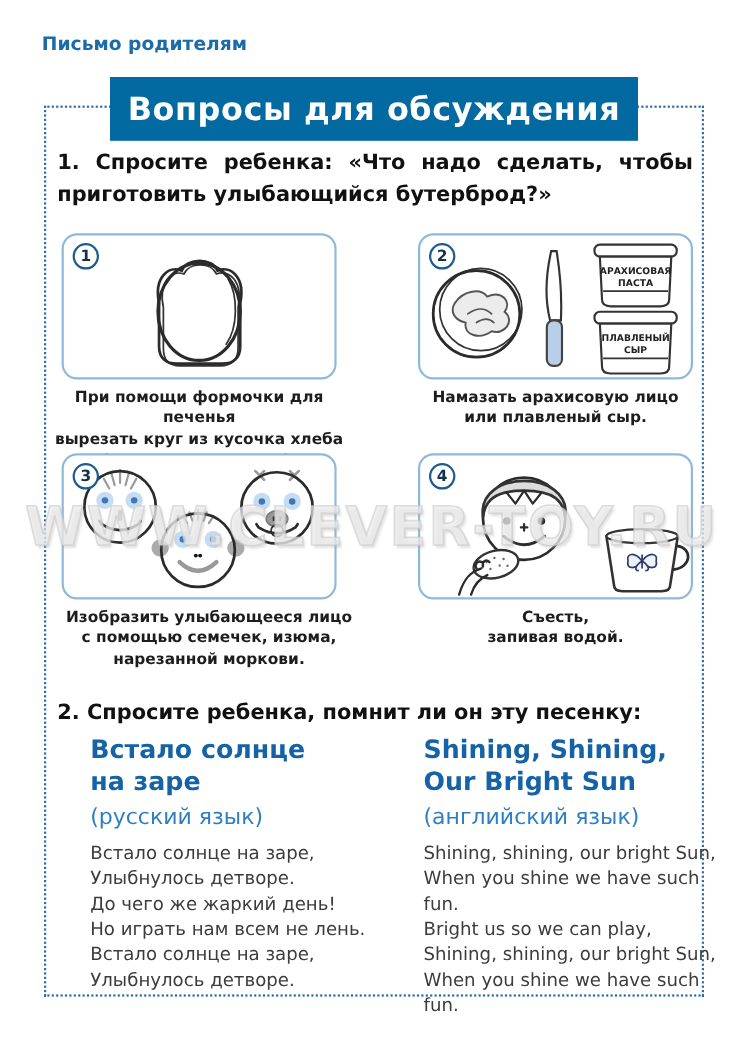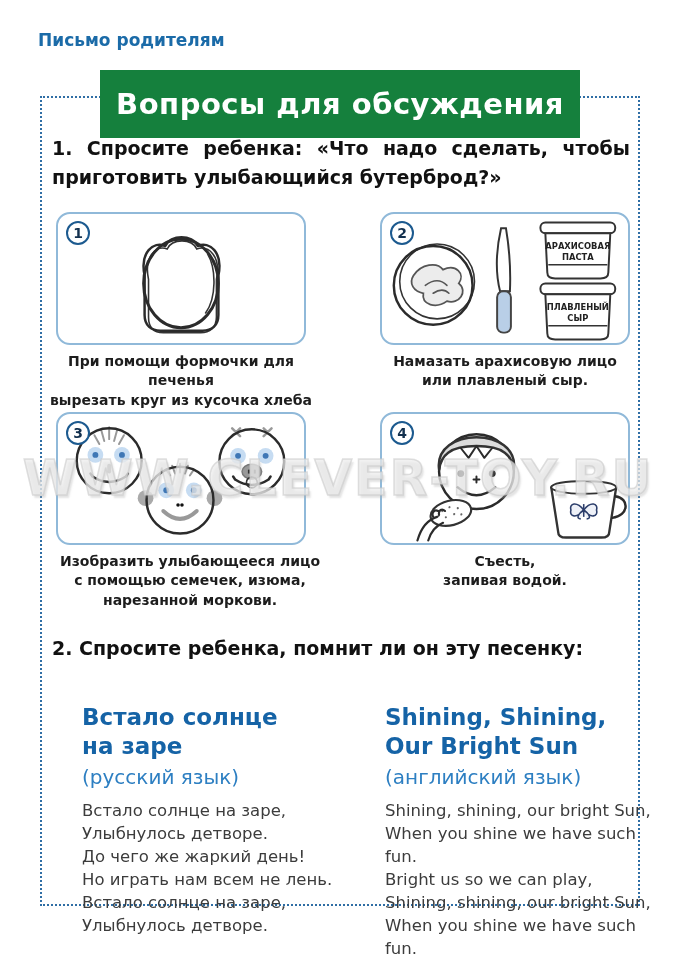--- a/index.html
+++ b/index.html
@@ -15,22 +15,22 @@
     position:absolute; left:38px; top:30px;
     font-size:17px; font-weight:bold; color:#1b6ba8;
   }
 
   .dashed-frame{
     position:absolute; left:40px; top:96px; width:600px; height:810px;
     border:2px dotted #2f6ea5;
   }
 
   .banner{
-    position:absolute; left:100px; top:70px; width:480px; height:68px;
-    background:#15803d; color:#ffffff; z-index:6;
+    position:absolute; left:100px; top:70px; width:480px; height:58px;
+    background:#0369a1; color:#ffffff; z-index:6;
     font-size:29px; font-weight:bold; letter-spacing:.5px;
     display:flex; align-items:center; justify-content:center;
   }
 
   .q-text{
     position:absolute; left:52px; width:578px;
     font-size:19px; font-weight:bold; color:#111;
     line-height:1.55; text-align:justify; text-align-last:left;
   }
   .q1{ top:134px; }
@@ -56,21 +56,21 @@
 
   .watermark{
     position:absolute; left:0; right:4px; top:450px; z-index:5;
     text-align:center; white-space:nowrap; pointer-events:none;
     font-size:49px; font-weight:bold; letter-spacing:2px;
     color:rgba(236,236,236,0.72);
     -webkit-text-stroke:1.5px rgba(198,198,198,0.55);
     text-shadow:2px 3px 2px rgba(175,175,175,0.35);
   }
 
-  .song{ position:absolute; top:668px; width:280px;margin-top:35px; }
+  .song{ position:absolute; top:668px; width:280px; }
   .song-ru{ left:82px; }
   .song-en{ left:385px; }
   .song-title{
     font-size:23px; font-weight:bold; color:#1563a6;
     line-height:1.28; white-space:pre-line;
   }
   .song-subtitle{
     font-size:20px; color:#2d7fc2; margin-top:3px;
   }
   .song-lines{ margin-top:10px; font-size:16.5px; color:#3c3c3c; }

